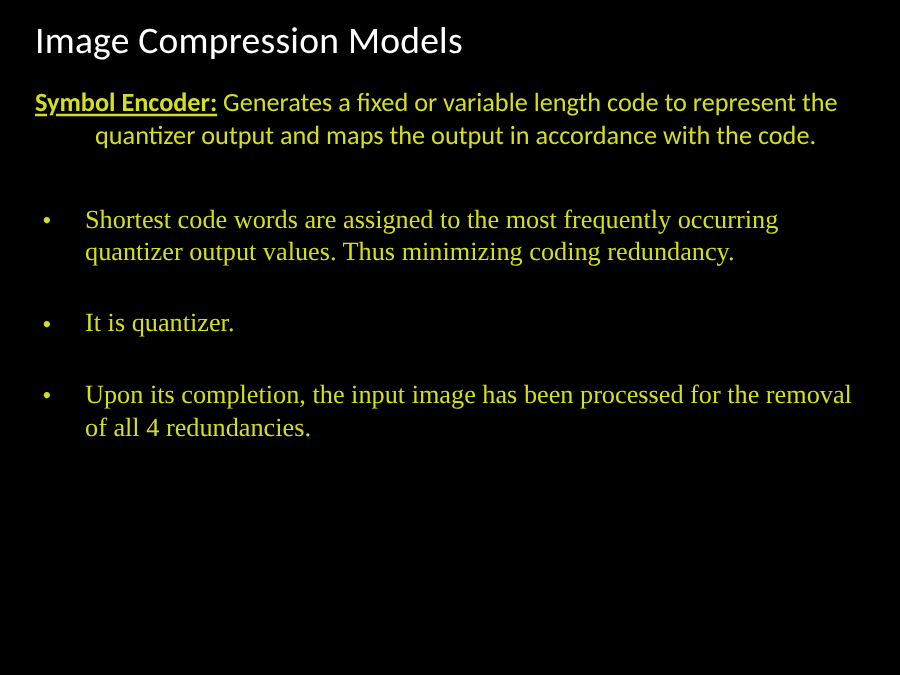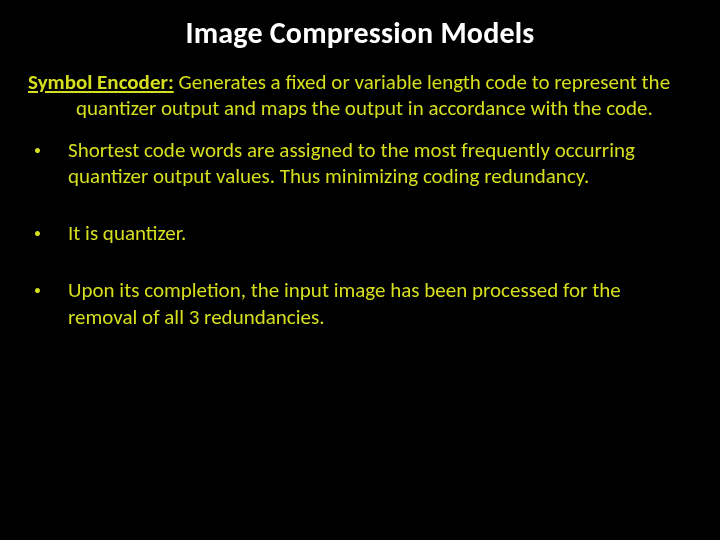--- a/index.html
+++ b/index.html
@@ -1,25 +1,25 @@
 <!DOCTYPE html>
 <html><head>
 <meta charset="utf-8">
 <style>
   * { margin: 0; padding: 0; box-sizing: border-box; }
   html, body { width: 720px; height: 540px; background: #000; font-family: Calibri, "Segoe UI", Arial, sans-serif; }
   .slide { width: 720px; height: 540px; background: #000; position: relative; padding: 14px 28px 20px 28px; }
-  .title { color: #fff; font-size: 30px; text-align: center; font-weight: 700; margin-bottom: 18px; letter-spacing: 0.2px; }
-  .intro { color: #d6df1d; font-size: 21px; line-height: 1.25; margin-bottom: 15px; padding-left: 0; }
+  .title { color: #fff; font-size: 30px; font-weight: 400; margin-bottom: 18px; letter-spacing: 0.2px; }
+  .intro { color: #d6df1d; font-size: 21px; line-height: 1.25; margin-bottom: 40px; padding-left: 0; }
   .intro .label { font-weight: 700; text-decoration: underline; }
   .intro-body { display: block; padding-left: 48px; text-indent: -48px; }
   ul.bullets { list-style: none; padding-left: 0; }
   ul.bullets li { color: #d6df1d; font-size: 21px; line-height: 1.28; margin-bottom: 30px; display: flex; align-items: flex-start; }
   ul.bullets li .dot { color: #d6df1d; font-size: 14px; width: 40px; flex: 0 0 40px; padding-left: 6px; padding-top: 5px; }
-  ul.bullets li .txt { flex: 1; }
+  ul.bullets li .txt { flex: 1; font-family: Liberation Serif, serif; }
 </style>
 </head>
 <body>
 
 <div class="slide">
   <h1 class="title">Image Compression Models</h1>
 
   <div class="intro">
     <span class="intro-body">
       <span class="label">Symbol Encoder:</span><span> Generates a fixed or variable length code to represent the quantizer output and maps the output in accordance with the code.</span>
@@ -30,16 +30,16 @@
     <li>
       <span class="dot">•</span>
       <span class="txt">Shortest code words are assigned to the most frequently occurring quantizer output values. Thus minimizing coding redundancy.</span>
     </li>
     <li>
       <span class="dot">•</span>
       <span class="txt">It is quantizer.</span>
     </li>
     <li>
       <span class="dot">•</span>
-      <span class="txt">Upon its completion, the input image has been processed for the removal of all 3 redundancies.</span>
+      <span class="txt">Upon its completion, the input image has been processed for the removal of all 4 redundancies.</span>
     </li>
   </ul>
 </div>
 
 </body></html>

